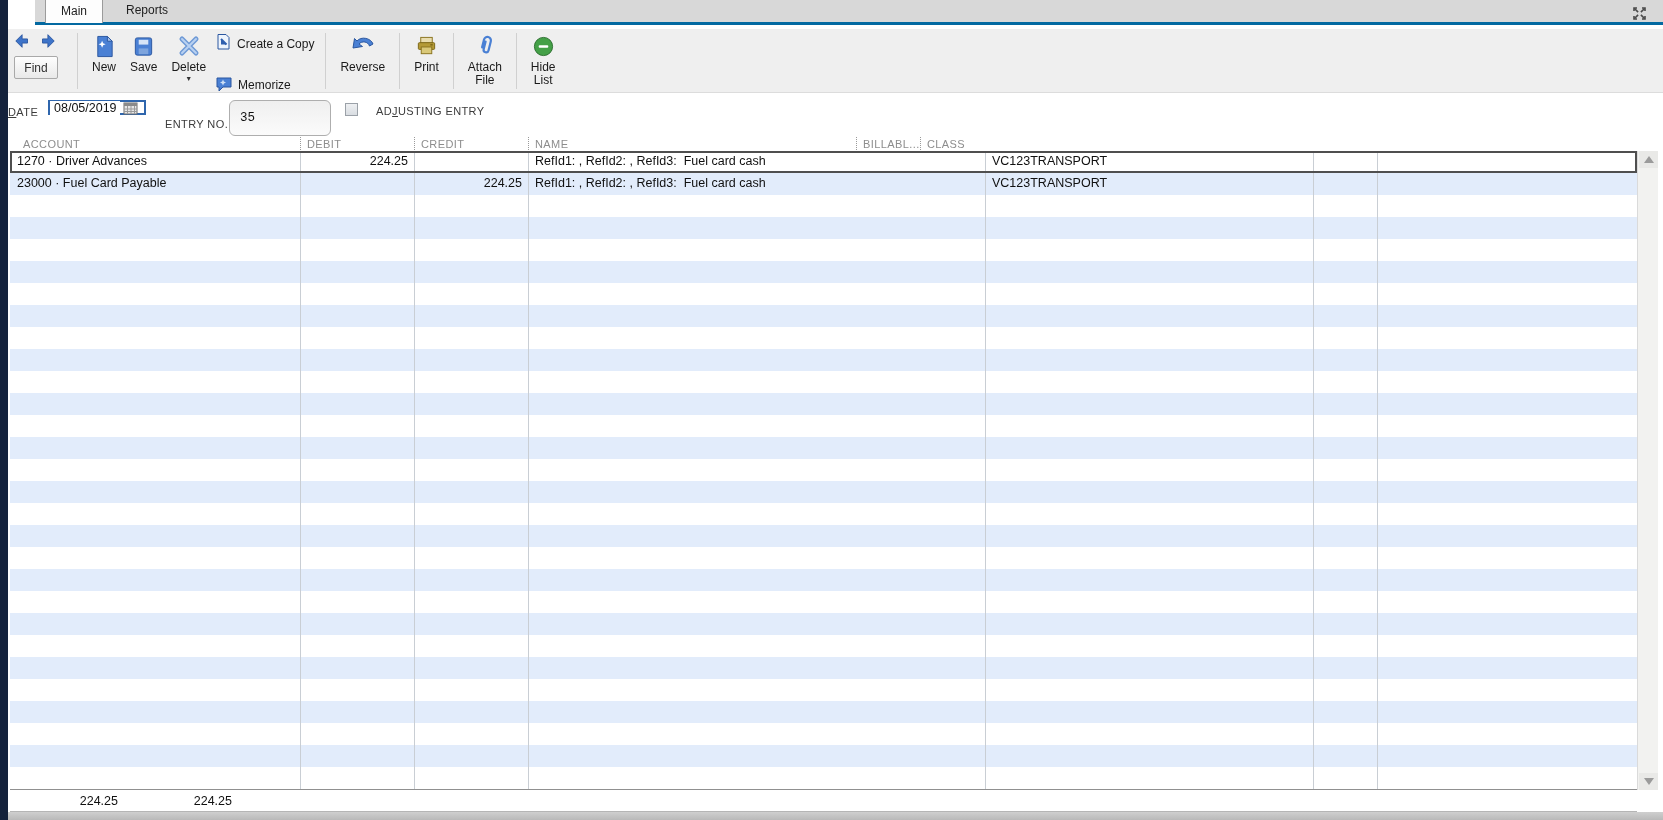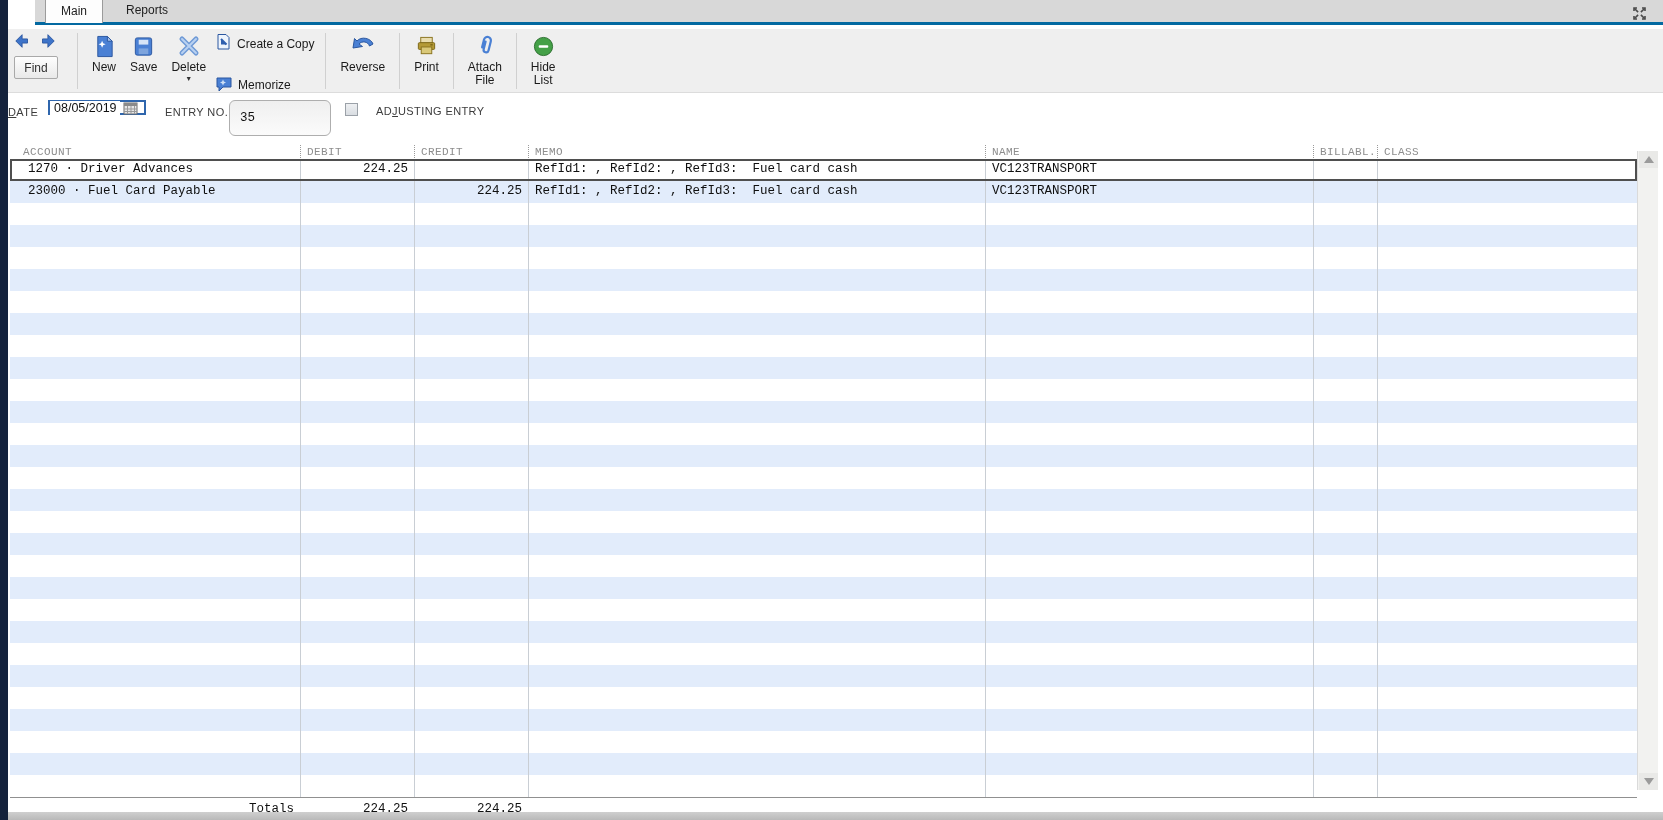--- a/index.html
+++ b/index.html
@@ -36,42 +36,42 @@
 
   
   .formrow { position:absolute; left:0; top:93px; width:100%; height:43px; background:#fff; }
   .flabel { font-size:11px; color:#3c3c3c; letter-spacing:.4px; }
   .u { text-decoration:underline; }
   .date-wrap { position:absolute; left:40px; top:7px; width:98px; height:15px; border:2px solid var(--date_focus_border,#2f66ad);
                background:#fff; display:flex; align-items:center; }
   .date-wrap input { border:none; outline:none; width:70px; font-size:12.5px; font-family:"Liberation Sans",sans-serif; padding-left:4px; color:#111; }
   .cal-btn { width:20px; height:100%; border:none; background:#fff; display:flex; align-items:center; justify-content:center; }
   .lbl-date { position:absolute; left:0; top:13px; }
-  .lbl-entry { position:absolute; left:157px; top:13px; }
+  .lbl-entry { position:absolute; left:157px; top:25px; }
   .entry-input { position:absolute; left:221px; top:7px; width:102px; height:36px; border:1px solid #aeaeae; border-radius:6px;
                  background:linear-gradient(#efefef,#fbfbfb); font-size:12.5px; font-family:Liberation Mono, monospace;
                  padding-left:10px; color:#111; outline:none; }
   .adj-check { position:absolute; left:337px; top:10px; width:13px; height:13px; border:1px solid #9ba1a8;
                background:linear-gradient(#eef0f2,#d9dde2); }
   .lbl-adj { position:absolute; left:368px; top:12px; }
 
   
-  .grid { position:absolute; left:2px; top:144px; width:1627px;font-family:Liberation Mono, monospace; }
+  .grid { position:absolute; left:2px; top:136px; width:1627px; }
   .ghead { display:flex; height:15px; align-items:center; }
   .hcell { font-size:11px; color:var(--header_text,#8d8d8d); letter-spacing:.4px; padding-left:6px; height:13px;
            display:flex; align-items:center; white-space:nowrap; overflow:hidden; }
   .hcell.hc0 { padding-left:13px; }
   .hcell + .hcell { border-left:1px dotted #9a9a9a; }
   .gbody { border-bottom:1px solid #909090; }
   .grow { display:flex; height:22px; background:#fff; }
   .grow.alt { background:var(--row_alt_blue,#e2ecfb); }
   .grow.selected { outline:2px solid var(--selected_row_border,#4f4f4f); outline-offset:-2px; position:relative; z-index:2; }
   .gcell { font-size:12.5px; color:#101010; padding:3px 6px 0 6px; white-space:pre; overflow:hidden; }
   .gcell + .gcell { border-left:1px solid var(--grid_line,#c9ced4); }
-  .c0 { width:290px; padding-left:18px; }
+  .c0 { width:290px; padding-left:7px; }
   .c1 { width:114px; text-align:right; }
   .c2 { width:114px; text-align:right; }
   .c3 { width:457px; }
   .c4 { width:328px; }
   .c5 { width:64px; }
   .c6 { width:260px; }
   .totals { display:flex; height:22px; background:#fff; border-bottom:1px solid #b5b5b5; }
   .tcell { font-size:12.5px; color:#101010; padding:4px 6px 0 6px; white-space:pre; }
   .tc0 { width:290px; text-align:right; }
   .tc1 { width:114px; text-align:right; }
@@ -268,21 +268,20 @@
       <input class="entry-input" value="35" style="">
       <div class="adj-check"></div>
       <span class="flabel lbl-adj"><span>AD</span><span class="u">J</span><span>USTING ENTRY</span></span>
     </div>
 
     <div class="grid">
       <div class="ghead">
         <div class="hcell hc0 c0">ACCOUNT</div>
         <div class="hcell c1" style="text-align:left">DEBIT</div>
         <div class="hcell c2" style="text-align:left">CREDIT</div>
-        <div class="hcell c3">MEMO</div>
         <div class="hcell c4">NAME</div>
         <div class="hcell c5">BILLABL...</div>
         <div class="hcell c6">CLASS</div>
       </div>
       <div class="gbody">
           <div class="grow selected">
             <div class="gcell c0">1270 · Driver Advances</div>
             <div class="gcell c1">224.25</div>
             <div class="gcell c2"></div>
             <div class="gcell c3">RefId1: , RefId2: , RefId3:  Fuel card cash</div>
@@ -537,21 +536,20 @@
             <div class="gcell c0"></div>
             <div class="gcell c1"></div>
             <div class="gcell c2"></div>
             <div class="gcell c3"></div>
             <div class="gcell c4"></div>
             <div class="gcell c5"></div>
             <div class="gcell c6"></div>
           </div>
         </div>
       <div class="totals">
-        <div class="tcell tc0">Totals</div>
         <div class="tcell tc1">224.25</div>
         <div class="tcell tc2">224.25</div>
       </div>
     </div>
 
     <div class="vscroll">
       <div class="sbtn up">
           <div class="tri-up"></div>
         </div>
       <div class="sbtn down">

